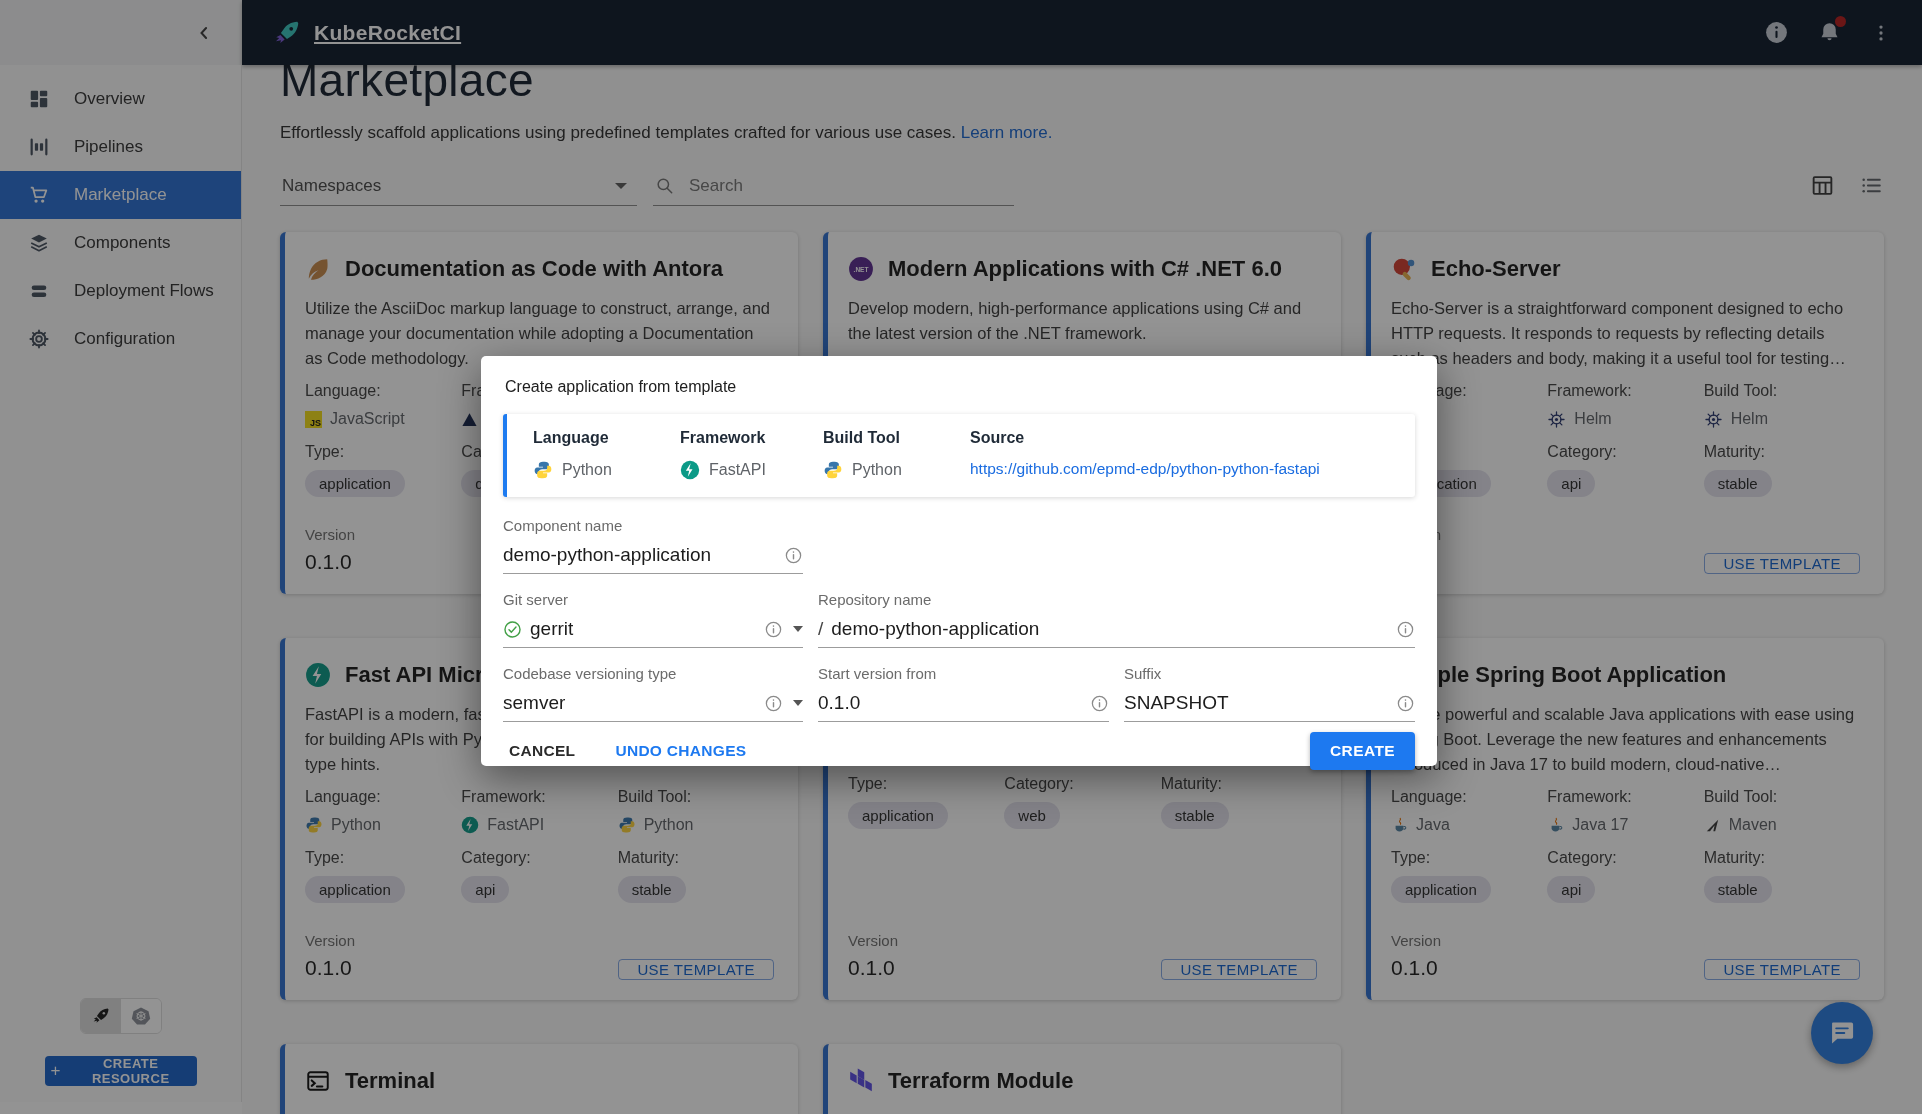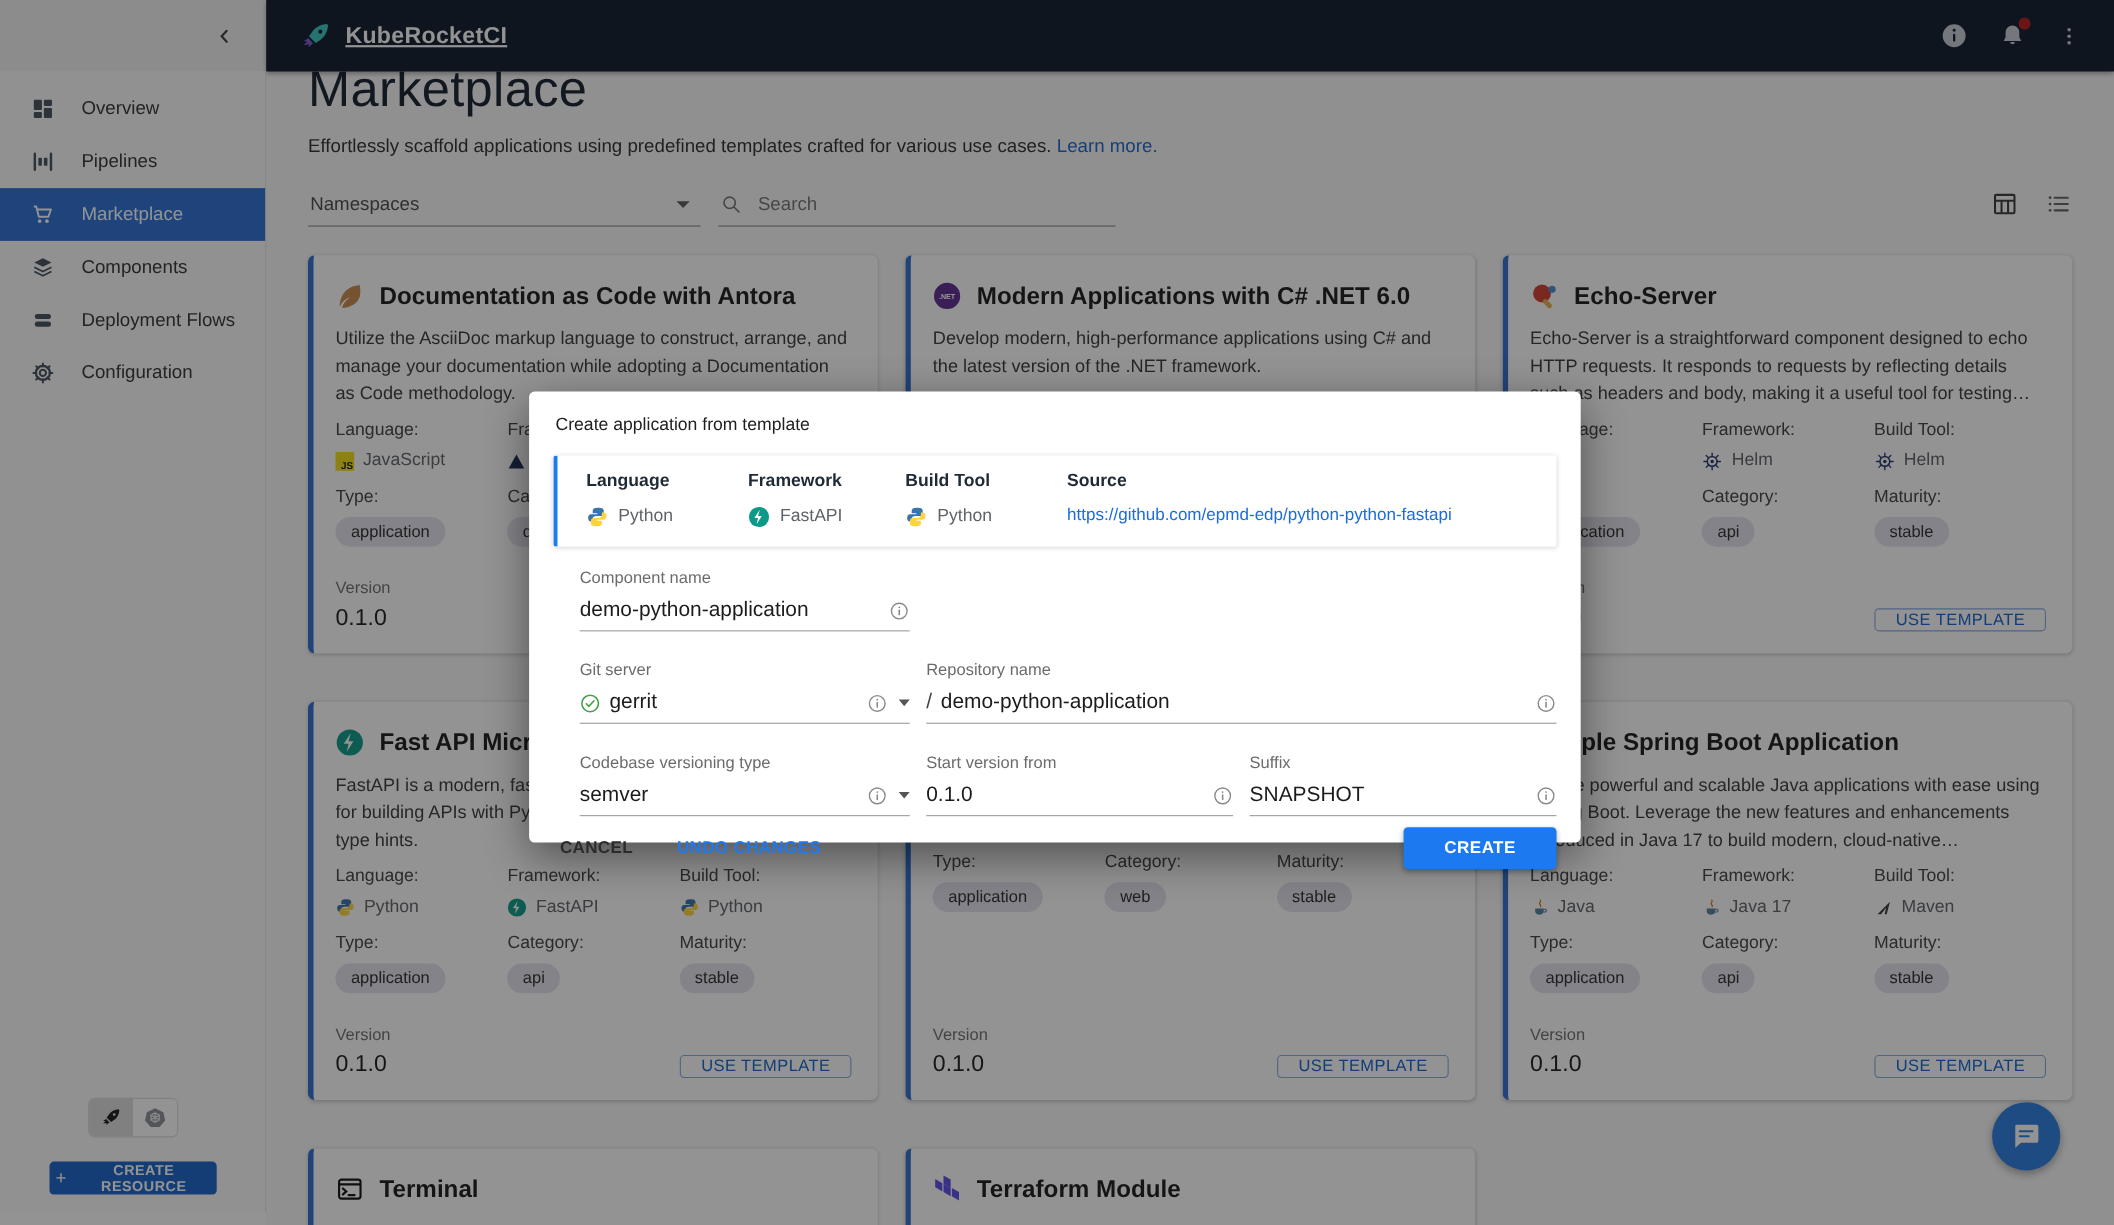--- a/index.html
+++ b/index.html
@@ -68,33 +68,33 @@
   .fab { position:absolute; right:49px; bottom:50px; width:62px; height:62px; border-radius:50%; background:#2b7de1; z-index:6; display:flex; align-items:center; justify-content:center; box-shadow:0 3px 8px rgba(0,0,0,0.35); border:none; cursor:pointer; }
 
   
   .overlay { position:absolute; inset:0; background:rgba(15,15,15,0.45); z-index:20; }
   .modal { position:absolute; left:481px; top:356px; width:956px; height:410px; z-index:30; background:#fff; border-radius:5px; box-shadow:0 12px 40px rgba(0,0,0,0.45); padding:22px 22px 16px 22px; display:flex; flex-direction:column; }
   .modal-title { font-size:16px; font-weight:500; color:#202020; margin:0 0 18px 2px; }
   .tpl-panel { border-left:4px solid #1d7bf0; background:#fff; box-shadow:0 1px 5px rgba(0,0,0,0.16); border-radius:3px; padding:15px 20px 17px 26px; display:grid; grid-template-columns:147px 143px 147px 1fr; }
   .tpl-label { font-size:16px; font-weight:700; color:#1f2a37; margin-bottom:13px; }
   .tpl-value { font-size:16px; color:#5f6368; display:flex; align-items:center; gap:9px; }
   .tpl-link { font-size:15.5px; color:#1a6ce0; text-decoration:none; }
-  .form { margin-top:20px; display:flex; flex-direction:column; gap:27px;margin-left:24px; }
+  .form { margin-top:20px; display:flex; flex-direction:column; gap:17px; }
   .frow { display:grid; grid-template-columns:300px 1fr; column-gap:15px; }
   .frow3 { display:grid; grid-template-columns:300px 1fr 1fr; column-gap:15px; }
   .flabel { font-size:15px; color:#6b6b6b; margin-bottom:10px; }
   .fline { display:flex; align-items:center; border-bottom:1px solid #9c9c9c; padding-bottom:7px; gap:8px; }
   .fline input { border:none; outline:none; background:none; font-size:19px; color:#1c1c1c; flex:1; padding:0; font-family:inherit; min-width:0; }
   .fline .sel-text { font-size:19px; color:#1c1c1c; flex:1; }
   .prefix { font-size:19px; color:#444; }
   .dcaret { width:0; height:0; border-left:5.5px solid transparent; border-right:5.5px solid transparent; border-top:6px solid #555; margin-left:2px; }
   .modal-actions { margin-top:auto; display:flex; align-items:center; gap:28px; padding-top:10px; }
   .btn-text { font-size:15.5px; font-weight:700; letter-spacing:0.3px; color:#2b2b2b; background:none; border:none; cursor:pointer; }
   .btn-text.blue { color:#1d79f0; }
-  .btn-create { margin-left:auto; background:#1d79f0; color:#fff; font-size:15.5px; font-weight:700; border:none; border-radius:4px; padding:10px 37px; letter-spacing:0.4px; box-shadow:0 2px 5px rgba(0,0,0,0.3); cursor:pointer; }
+  .btn-create { margin-left:auto; background:#1d79f0; color:#fff; font-size:15.5px; font-weight:700; border:none; border-radius:4px; padding:10px 20px; letter-spacing:0.4px; box-shadow:0 2px 5px rgba(0,0,0,0.3); cursor:pointer; }
 </style>
 </head>
 <body>
 
 <div class="screen">
 
   <div class="topbar">
     <div class="sidebar-top">
       <button class="icon-btn">
         <svg width="20" height="20" viewBox="0 0 24 24">

